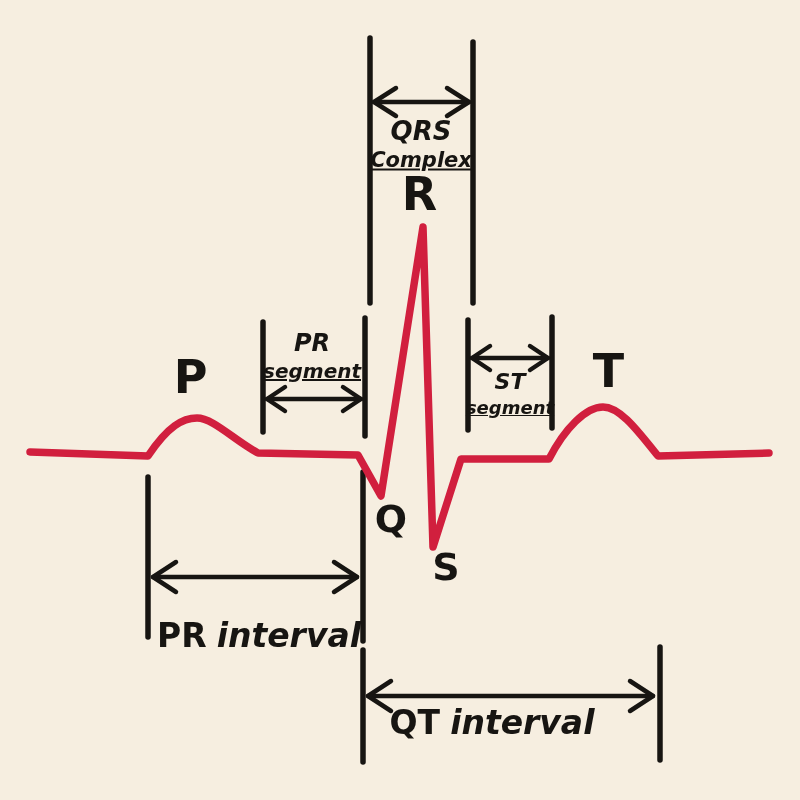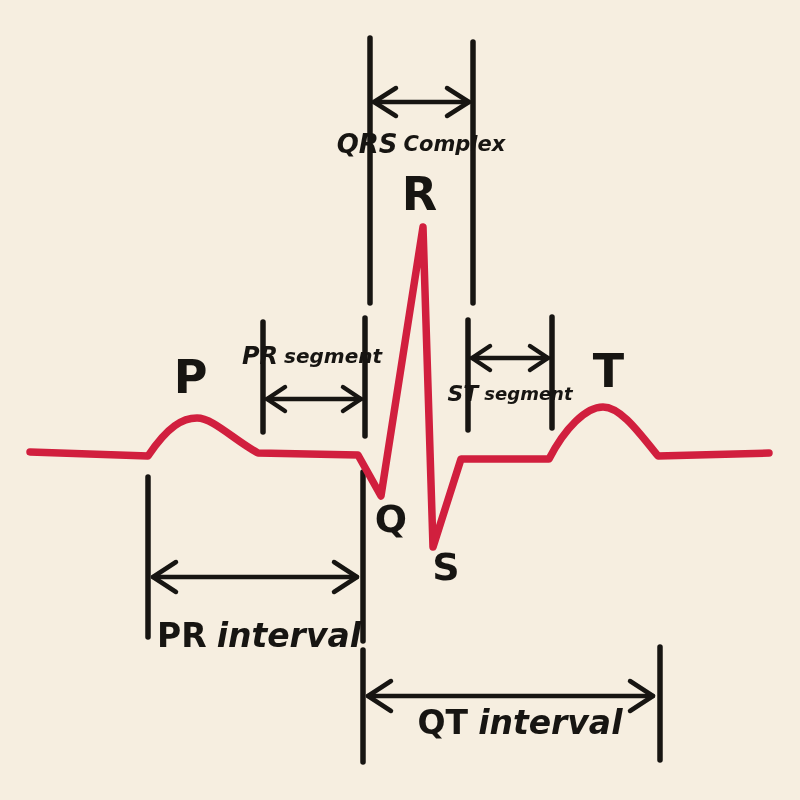--- a/index.html
+++ b/index.html
@@ -33,25 +33,25 @@
   }
   .mid{
     font-size:38px;
     font-weight:bold;
   }
   .hand{
     font-style:italic;
     font-weight:bold;
   }
   .ann-top{font-size:26px;}
-  .ann-sub{font-size:21px;}
+  .ann-sub{font-size:21px;text-decoration:underline;}
   .interval-lbl{font-size:33px;}
   .interval-lbl .prefix{font-weight:bold;font-style:normal;margin-right:10px;}
   .interval-lbl .suffix{font-weight:bold;font-style:italic;}
-  .stack{display:flex;flex-direction:row;align-items:center;gap:6px;}
+  .stack{display:flex;flex-direction:column;align-items:center;gap:6px;}
 </style>
 </head>
 <body>
 
 <div id="stage">
 
   <svg width="800" height="800" viewBox="0 0 800 800">
 
     <g stroke="var(--ink)" stroke-width="5.5" stroke-linecap="round" fill="none">
       <path d="M 370 38 V 303"></path>
@@ -127,17 +127,17 @@
 
   <div class="lbl stack" style="left:510px;top:394px;align-items:center;">
     <span class="hand ann-top" style="font-size:22px;">ST</span>
     <span class="hand ann-sub" style="font-size:18px;">segment</span>
   </div>
 
   <div class="lbl interval-lbl" style="left:259px;top:635px;">
     <span class="prefix">PR</span><span class="suffix">interval</span>
   </div>
 
-  <div class="lbl interval-lbl" style="left:520px;top:722px;">
+  <div class="lbl interval-lbl" style="left:492px;top:722px;">
     <span class="prefix">QT</span><span class="suffix">interval</span>
   </div>
 
 </div>
 
 </body></html>

